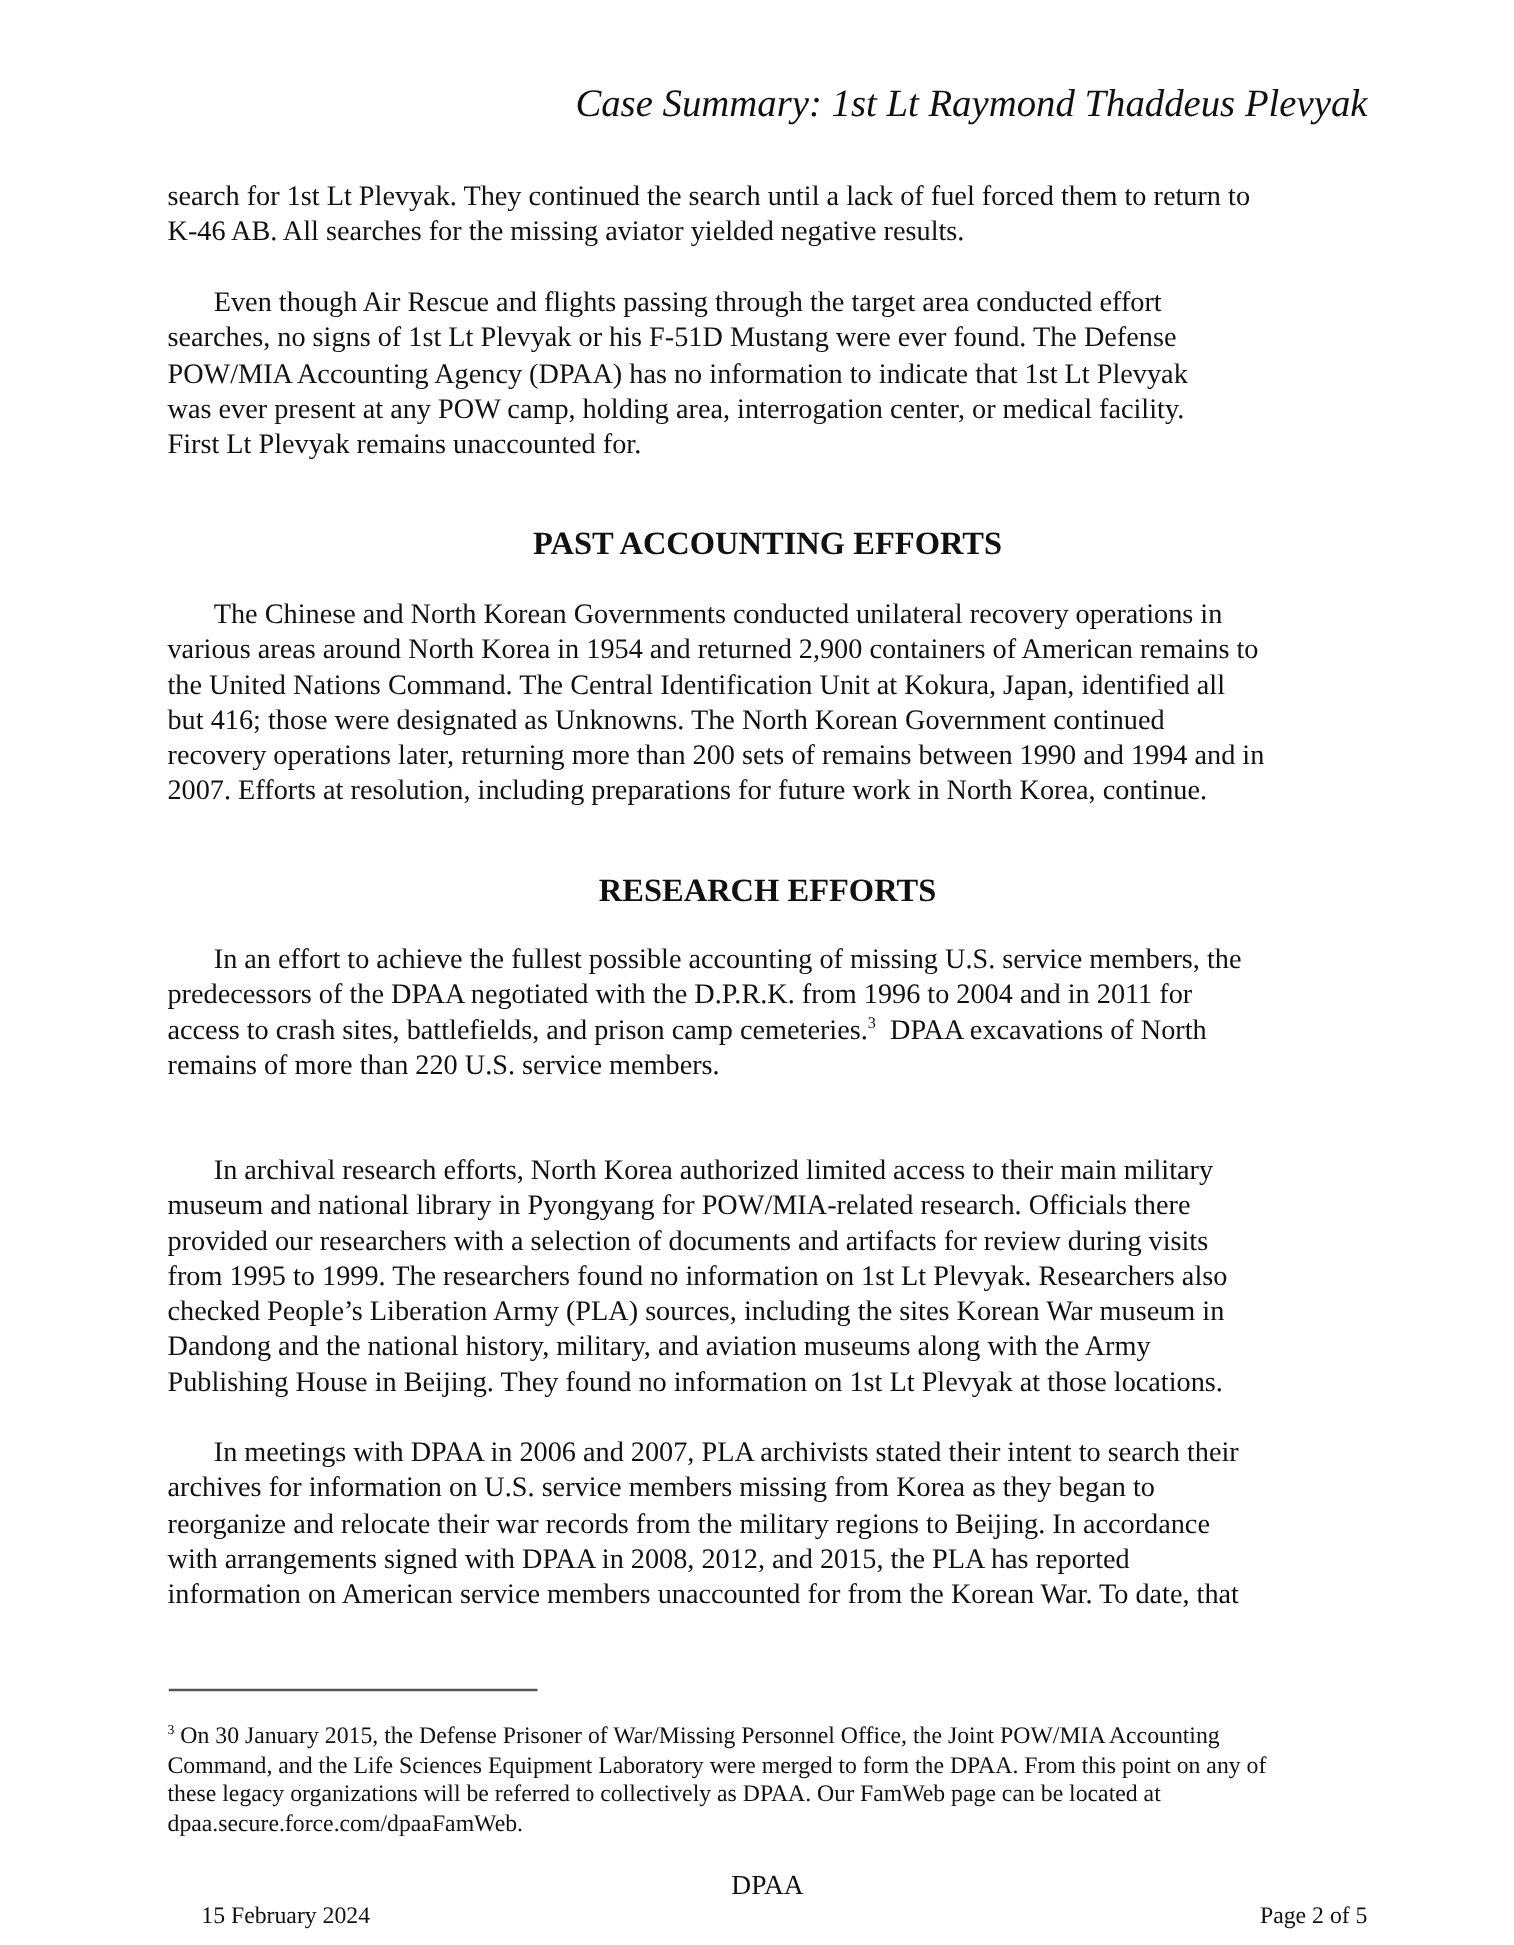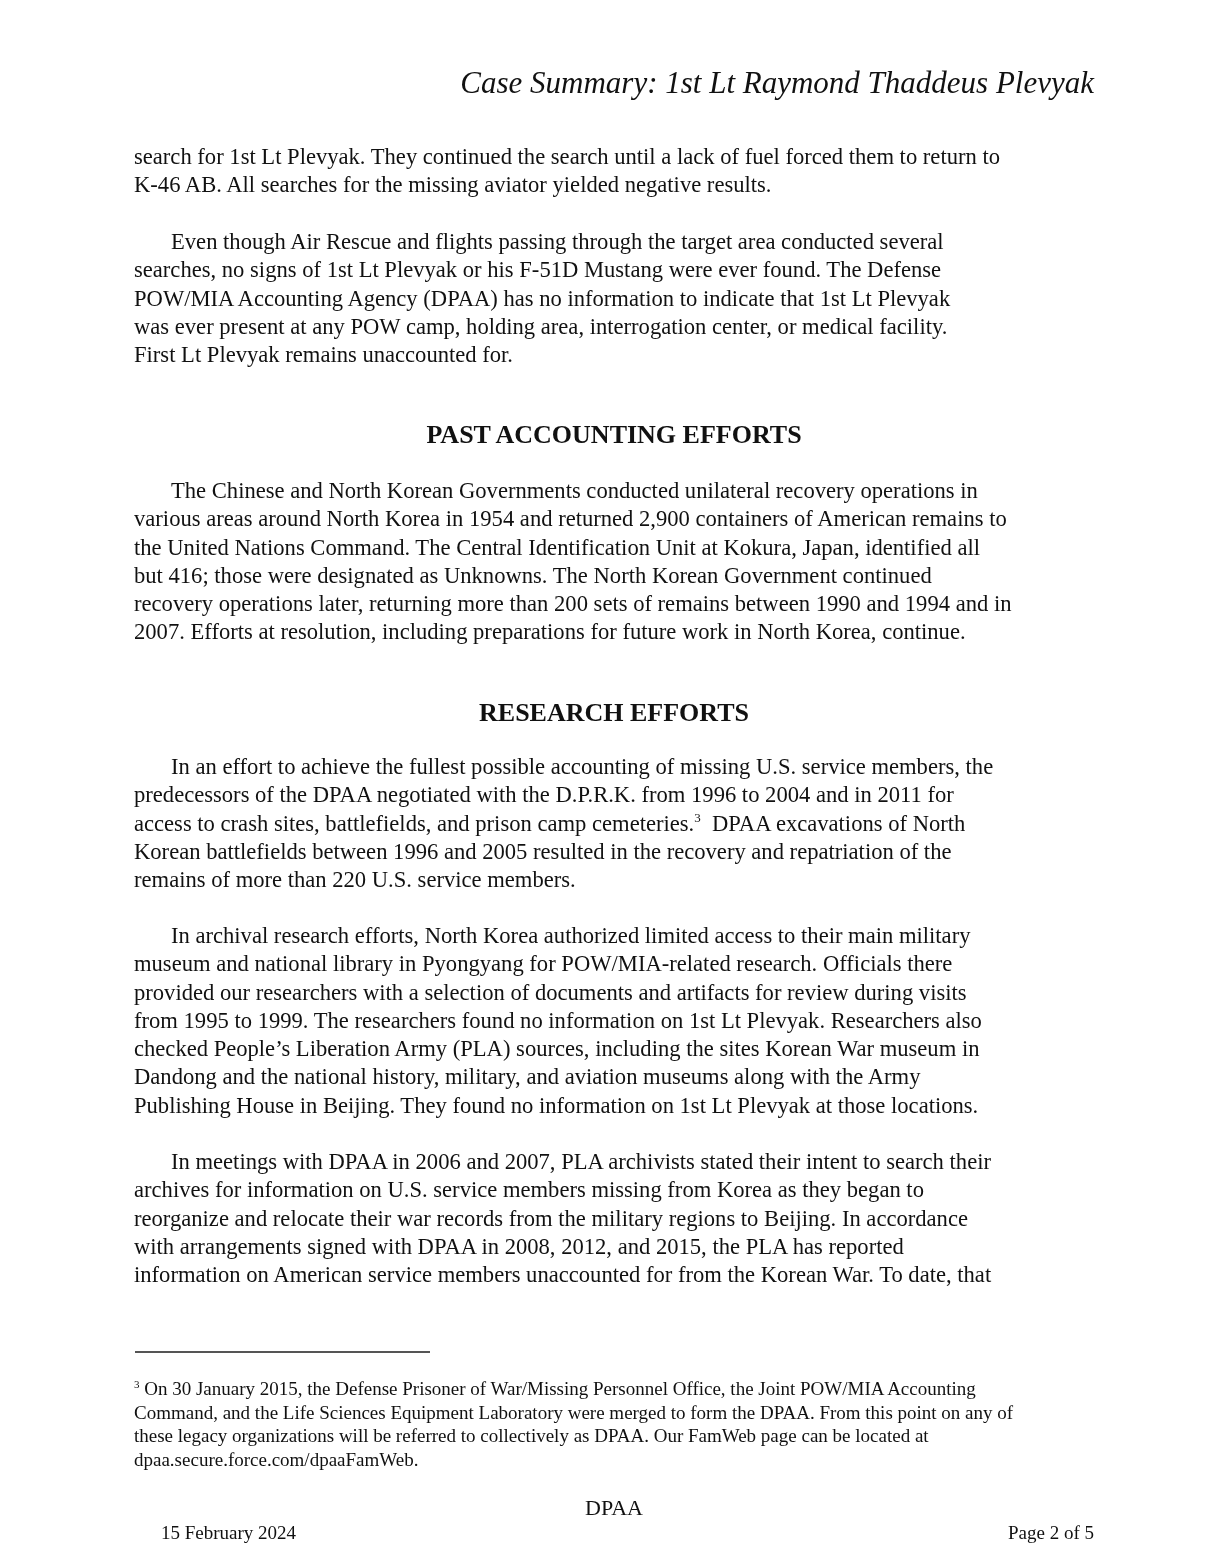--- a/index.html
+++ b/index.html
@@ -32,21 +32,21 @@
 <body>
 
 <div class="header">Case Summary:  1st Lt Raymond Thaddeus Plevyak</div>
 
 <div class="para" style="top:143px;">
   <div class="line">search for 1st Lt Plevyak.  They continued the search until a lack of fuel forced them to return to</div>
   <div class="line">K-46 AB.  All searches for the missing aviator yielded negative results.</div>
 </div>
 
 <div class="para" style="top:228px;">
-  <div class="line indent">Even though Air Rescue and flights passing through the target area conducted several</div>
+  <div class="line indent">Even though Air Rescue and flights passing through the target area conducted effort</div>
   <div class="line">searches, no signs of 1st Lt Plevyak or his F-51D Mustang were ever found.  The Defense</div>
   <div class="line">POW/MIA Accounting Agency (DPAA) has no information to indicate that 1st Lt Plevyak</div>
   <div class="line">was ever present at any POW camp, holding area, interrogation center, or medical facility.</div>
   <div class="line">First Lt Plevyak remains unaccounted for.</div>
 </div>
 
 <div class="heading" style="top:419px;">PAST ACCOUNTING EFFORTS</div>
 
 <div class="para" style="top:477px;">
   <div class="line indent">The Chinese and North Korean Governments conducted unilateral recovery operations in</div>
@@ -56,21 +56,20 @@
   <div class="line">recovery operations later, returning more than 200 sets of remains between 1990 and 1994 and in</div>
   <div class="line">2007.  Efforts at resolution, including preparations for future work in North Korea, continue.</div>
 </div>
 
 <div class="heading" style="top:697px;">RESEARCH EFFORTS</div>
 
 <div class="para" style="top:753px;">
   <div class="line indent">In an effort to achieve the fullest possible accounting of missing U.S. service members, the</div>
   <div class="line">predecessors of the DPAA negotiated with the D.P.R.K. from 1996 to 2004 and in 2011 for</div>
   <div class="line"><span>access to crash sites, battlefields, and prison camp cemeteries.</span><sup>3</sup><span style="white-space:pre;">  DPAA excavations of North</span></div>
-  <div class="line">Korean battlefields between 1996 and 2005 resulted in the recovery and repatriation of the</div>
   <div class="line">remains of more than 220 U.S. service members.</div>
 </div>
 
 <div class="para" style="top:922px;">
   <div class="line indent">In archival research efforts, North Korea authorized limited access to their main military</div>
   <div class="line">museum and national library in Pyongyang for POW/MIA-related research.   Officials there</div>
   <div class="line">provided our researchers with a selection of documents and artifacts for review during visits</div>
   <div class="line">from 1995 to 1999.  The researchers found no information on 1st Lt Plevyak.  Researchers also</div>
   <div class="line">checked People’s Liberation Army (PLA) sources, including the sites Korean War museum in</div>
   <div class="line">Dandong and the national history, military, and aviation museums along with the Army</div>

